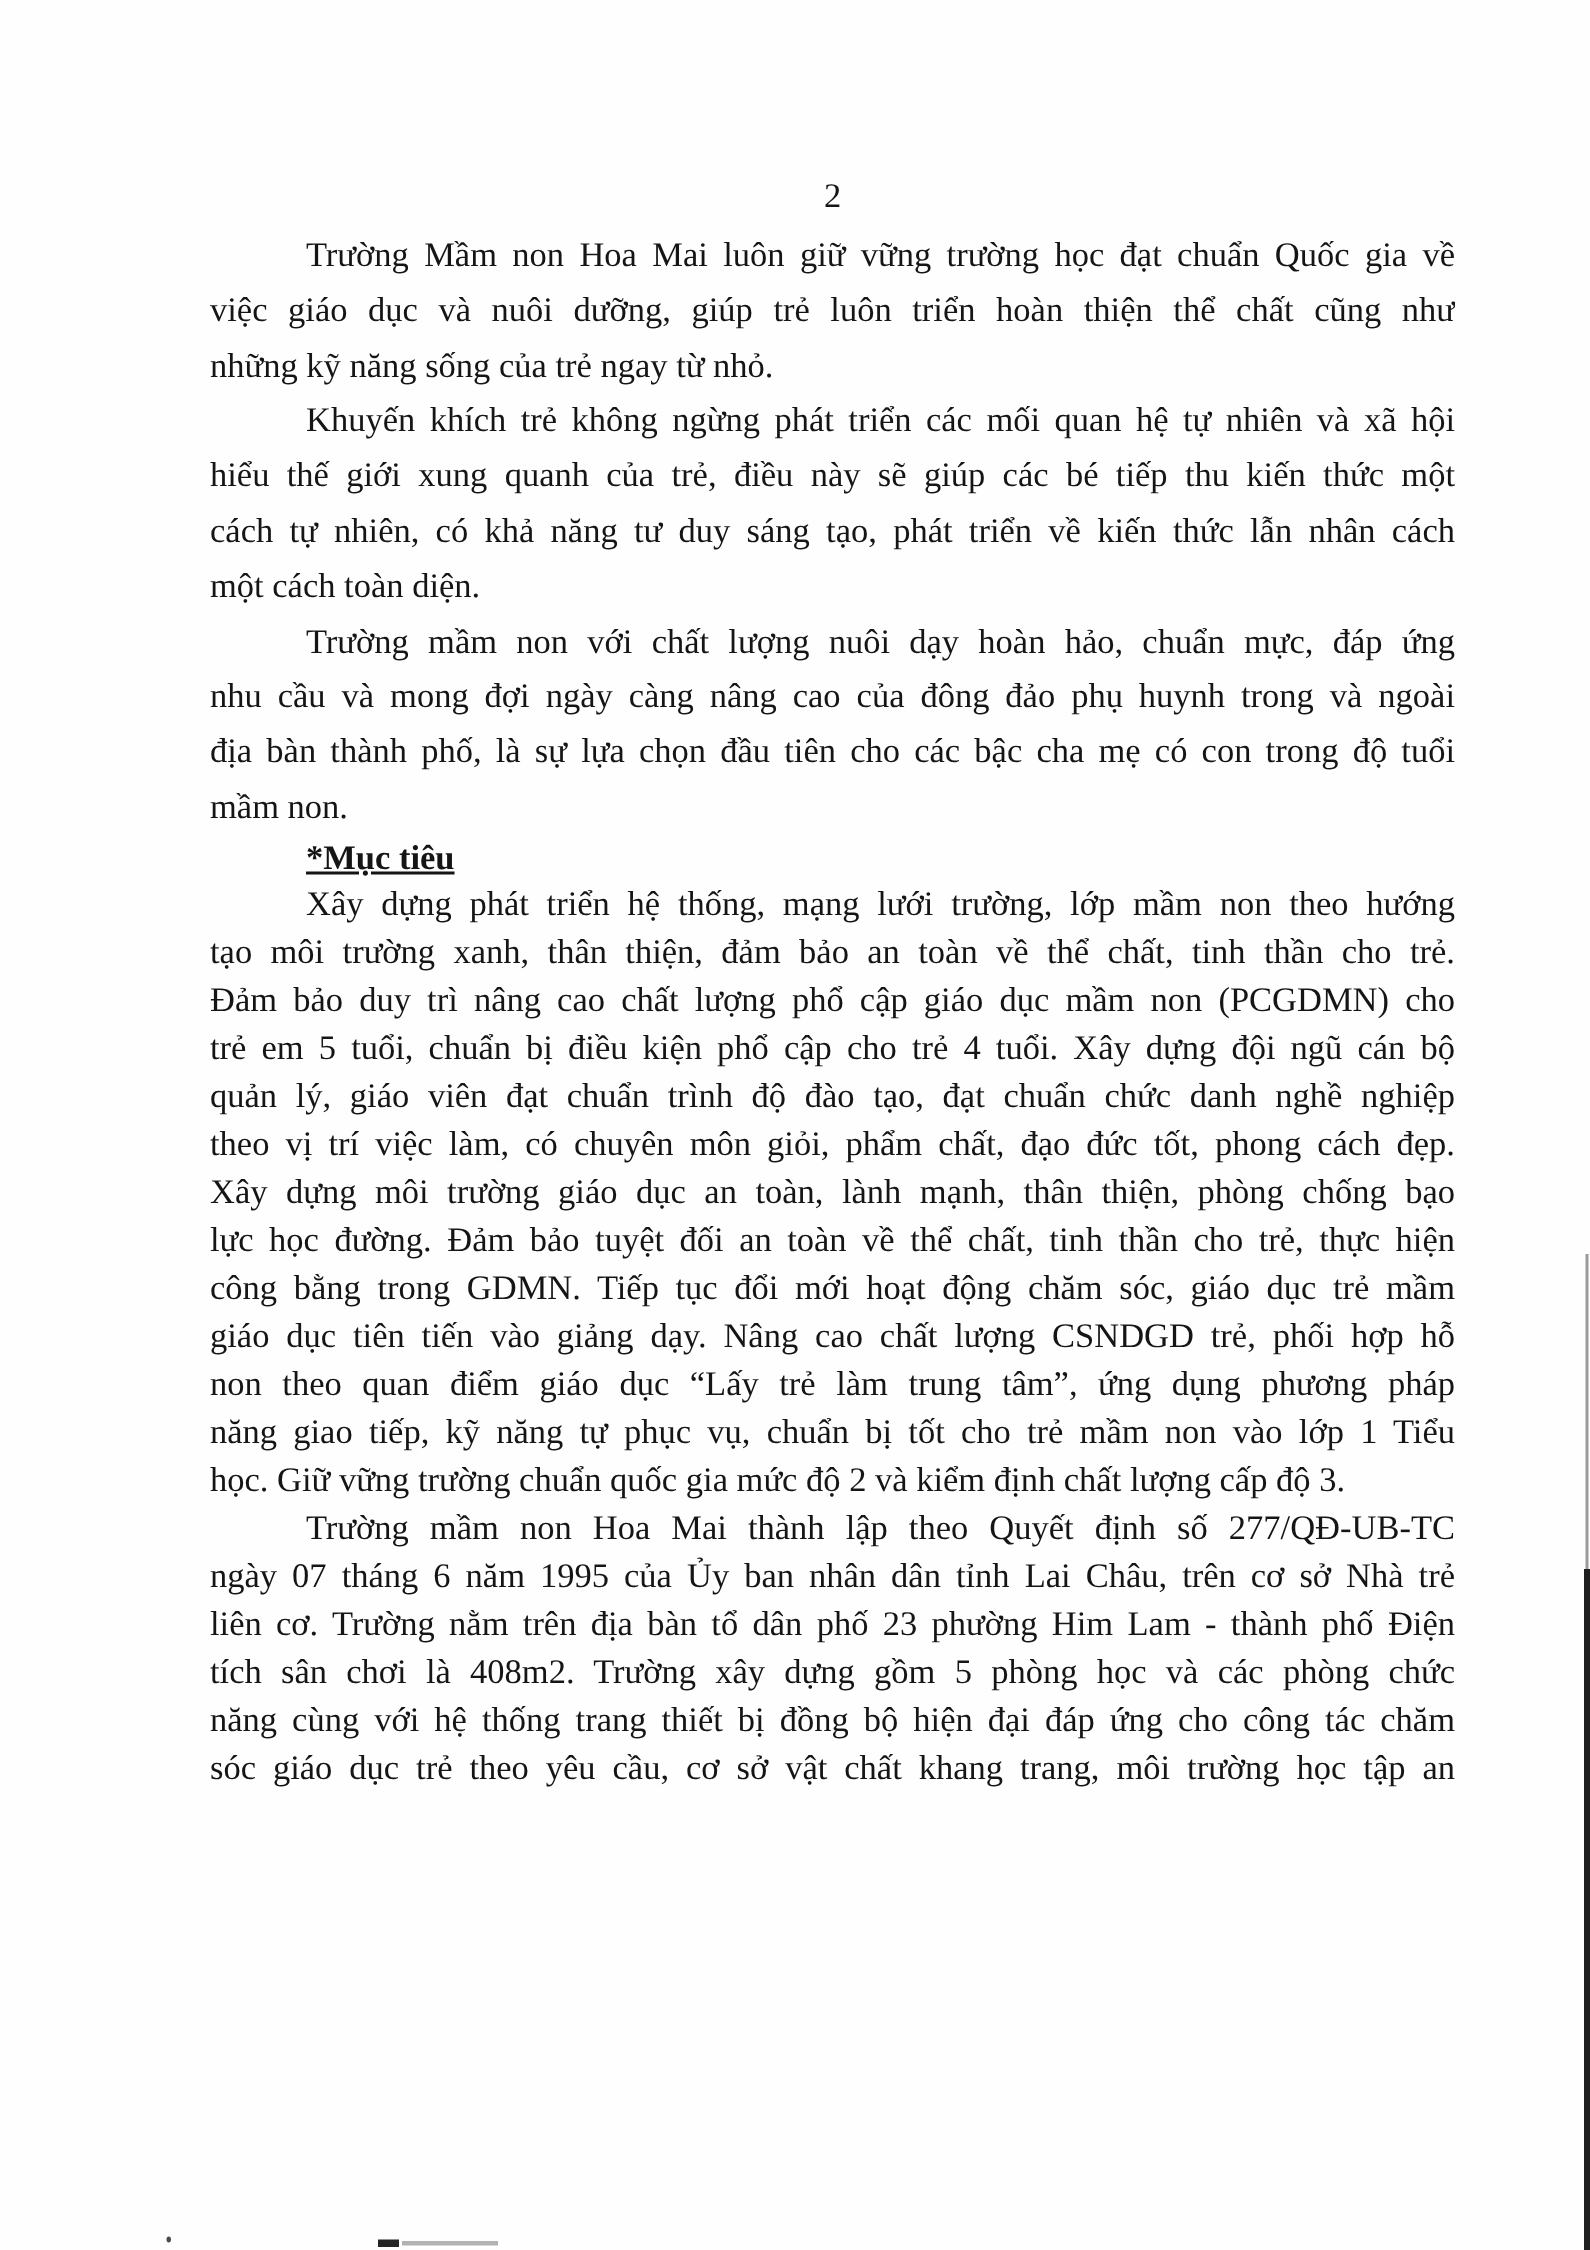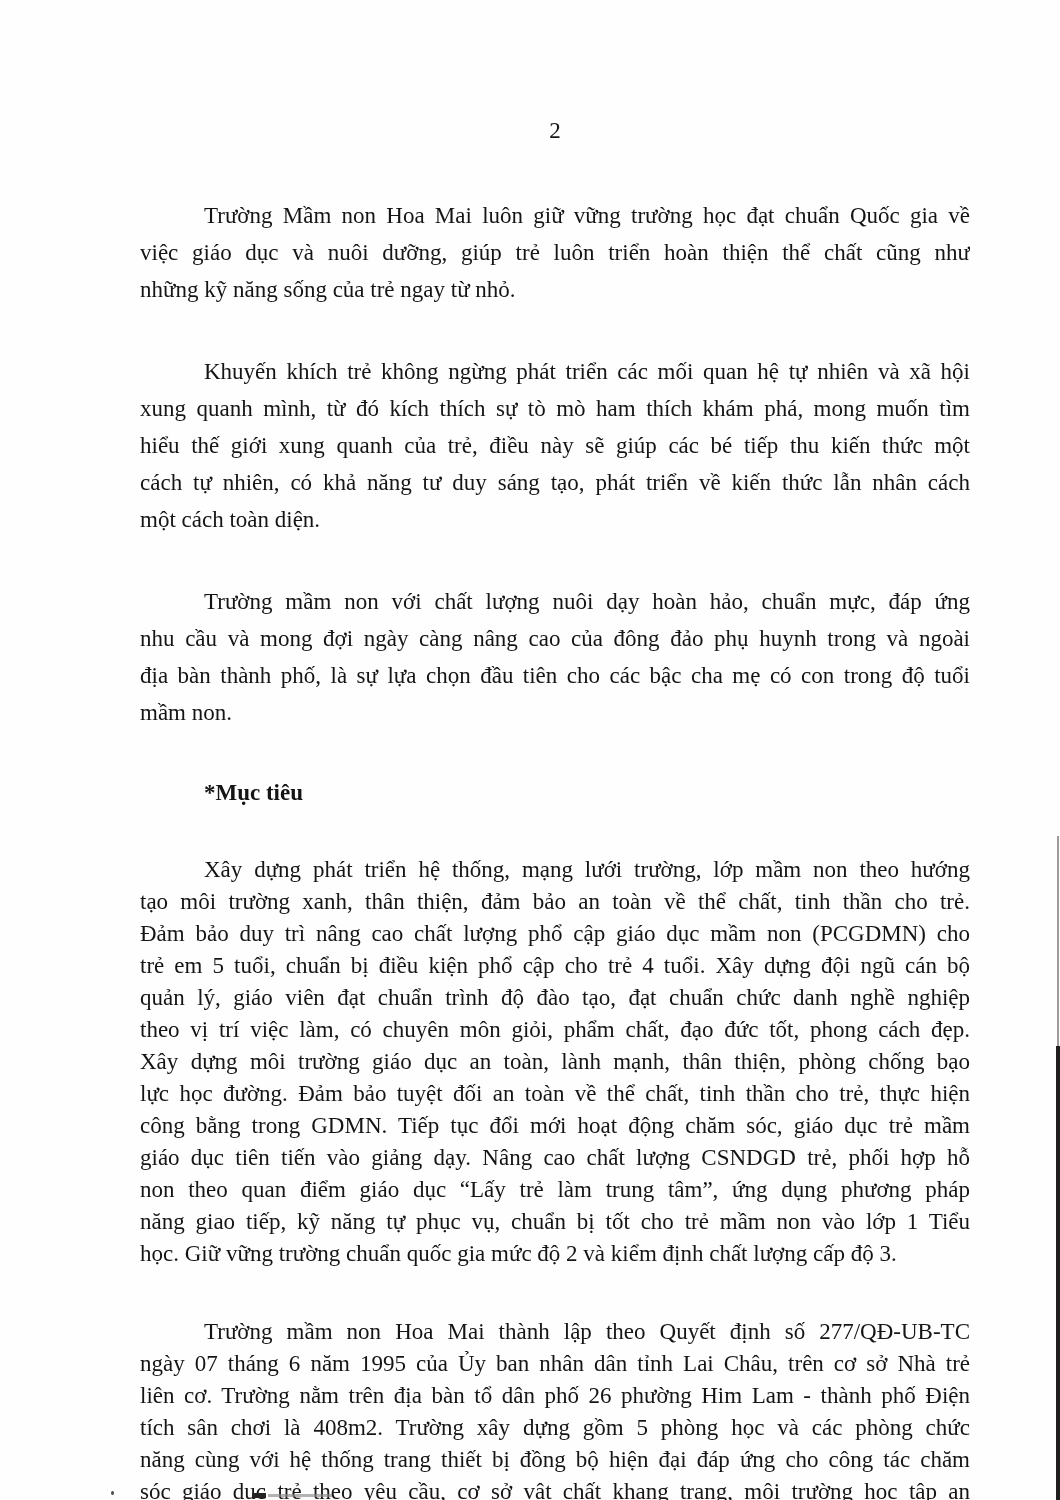--- a/index.html
+++ b/index.html
@@ -32,27 +32,27 @@
     line-height: 33px; height: 33px;
     overflow: hidden;
     text-align: justify;
     text-align-last: justify;
     white-space: normal;
   }
   
   .block:nth-child(1) .line,
   .block:nth-child(2) .line,
   .block:nth-child(3) .line { line-height: 36.8px; height: 36.8px; }
-  .block:nth-child(4) .line { line-height: 30px;   height: 30px; }
+  .block:nth-child(4) .line { line-height: 30px;   height: 30px; text-decoration: underline; }
   .block:nth-child(5) .line,
   .block:nth-child(6) .line { line-height: 32px;   height: 32px; }
   .block:nth-child(7) .line { line-height: 33px;   height: 33px; }
 
   .line.no-just { text-align-last: left; }
-  .line.indent  { padding-left: 64px; margin-top: 46px; }
+  .line.indent  { padding-left: 64px; }
   .line.bold    { font-weight: bold; }
 
   .artifact { position: absolute; }
   #artifact-right-gray  { left: 1057px; top: 836px;  width: 2px;  height: 212px; }
   #artifact-right-black { left: 1056px; top: 1046px; width: 4px;  height: 454px; }
   #artifact-bottom-dot  { left: 111px;  top: 1491px; width: 3px;  height: 4px; border-radius: 50%; }
   #artifact-smudge-dark { left: 252px;  top: 1493px; width: 14px; height: 5px; }
   #artifact-smudge-faint{
     left: 268px; top: 1494px; width: 64px; height: 3px;
     opacity: .65;
@@ -66,21 +66,20 @@
   <div class="page-number">2</div>
 
   <div class="text-column" id="text-column">
       <div class="block">
         <div class="line indent">Trường Mầm non Hoa Mai luôn giữ vững trường học đạt chuẩn Quốc gia về</div>
         <div class="line">việc giáo dục và nuôi dưỡng, giúp trẻ luôn triển hoàn thiện thể chất cũng như</div>
         <div class="line no-just">những kỹ năng sống của trẻ ngay từ nhỏ.</div>
       </div>
       <div class="block">
         <div class="line indent">Khuyến khích trẻ không ngừng phát triển các mối quan hệ tự nhiên và xã hội</div>
-        <div class="line">xung quanh mình, từ đó kích thích sự tò mò ham thích khám phá, mong muốn tìm</div>
         <div class="line">hiểu thế giới xung quanh của trẻ, điều này sẽ giúp các bé tiếp thu kiến thức một</div>
         <div class="line">cách tự nhiên, có khả năng tư duy sáng tạo, phát triển về kiến thức lẫn nhân cách</div>
         <div class="line no-just">một cách toàn diện.</div>
       </div>
       <div class="block">
         <div class="line indent">Trường mầm non với chất lượng nuôi dạy hoàn hảo, chuẩn mực, đáp ứng</div>
         <div class="line">nhu cầu và mong đợi ngày càng nâng cao của đông đảo phụ huynh trong và ngoài</div>
         <div class="line">địa bàn thành phố, là sự lựa chọn đầu tiên cho các bậc cha mẹ có con trong độ tuổi</div>
         <div class="line no-just">mầm non.</div>
       </div>
@@ -98,21 +97,21 @@
         <div class="line">lực học đường. Đảm bảo tuyệt đối an toàn về thể chất, tinh thần cho trẻ, thực hiện</div>
         <div class="line">công bằng trong GDMN. Tiếp tục đổi mới hoạt động chăm sóc, giáo dục trẻ mầm</div>
         <div class="line">giáo dục tiên tiến vào giảng dạy. Nâng cao chất lượng CSNDGD trẻ, phối hợp hỗ</div>
         <div class="line">non theo quan điểm giáo dục “Lấy trẻ làm trung tâm”, ứng dụng phương pháp</div>
         <div class="line">năng giao tiếp, kỹ năng tự phục vụ, chuẩn bị tốt cho trẻ mầm non vào lớp 1 Tiểu</div>
         <div class="line no-just">học. Giữ vững trường chuẩn quốc gia mức độ 2 và kiểm định chất lượng cấp độ 3.</div>
       </div>
       <div class="block">
         <div class="line indent">Trường mầm non Hoa Mai thành lập theo Quyết định số 277/QĐ-UB-TC</div>
         <div class="line">ngày 07 tháng 6 năm 1995 của Ủy ban nhân dân tỉnh Lai Châu, trên cơ sở Nhà trẻ</div>
-        <div class="line">liên cơ. Trường nằm trên địa bàn tổ dân phố 26 phường Him Lam - thành phố Điện</div>
+        <div class="line">liên cơ. Trường nằm trên địa bàn tổ dân phố 23 phường Him Lam - thành phố Điện</div>
         <div class="line">tích sân chơi là 408m2. Trường xây dựng gồm 5 phòng học và các phòng chức</div>
         <div class="line">năng cùng với hệ thống trang thiết bị đồng bộ hiện đại đáp ứng cho công tác chăm</div>
         <div class="line">sóc giáo dục trẻ theo yêu cầu, cơ sở vật chất khang trang, môi trường học tập an</div>
       </div>
     </div>
 
   <div class="artifact" id="artifact-right-gray" style="background: rgb(155, 155, 155);"></div>
 
   <div class="artifact" id="artifact-right-black" style="background: rgb(31, 31, 31);"></div>
 

